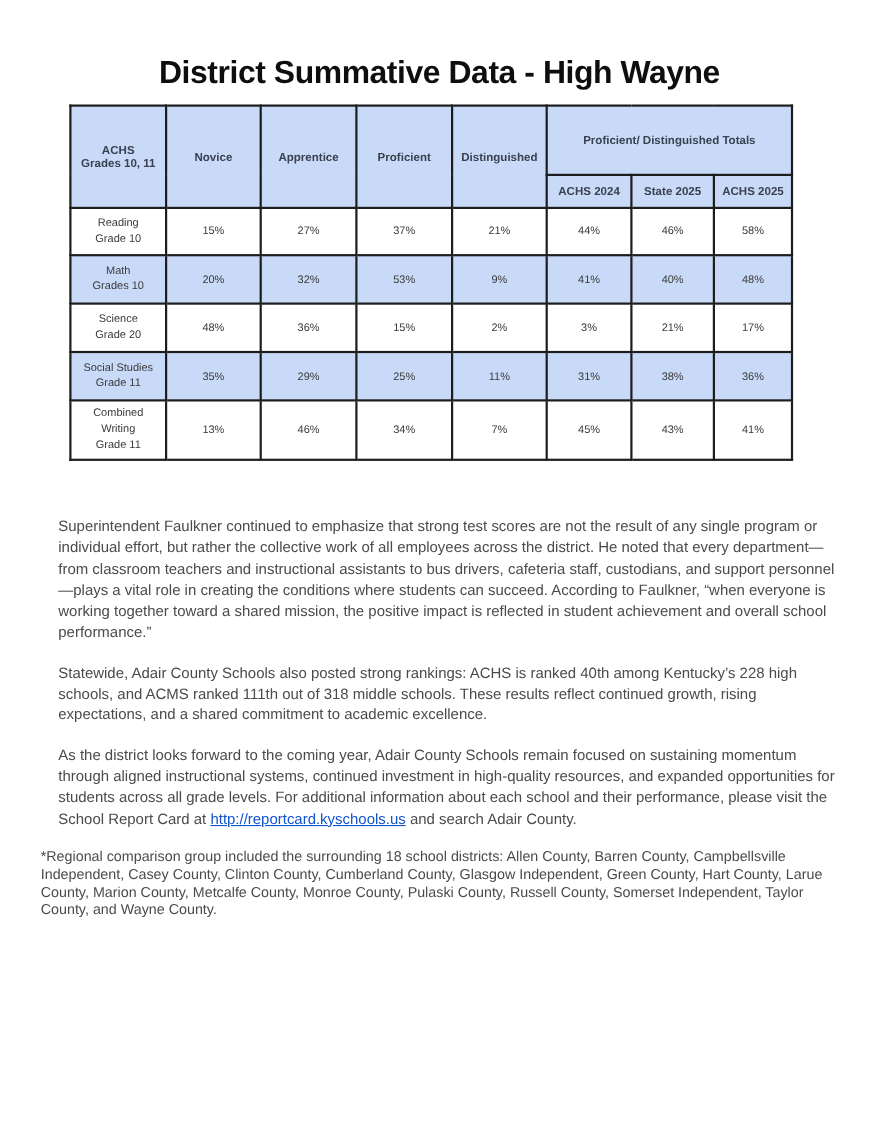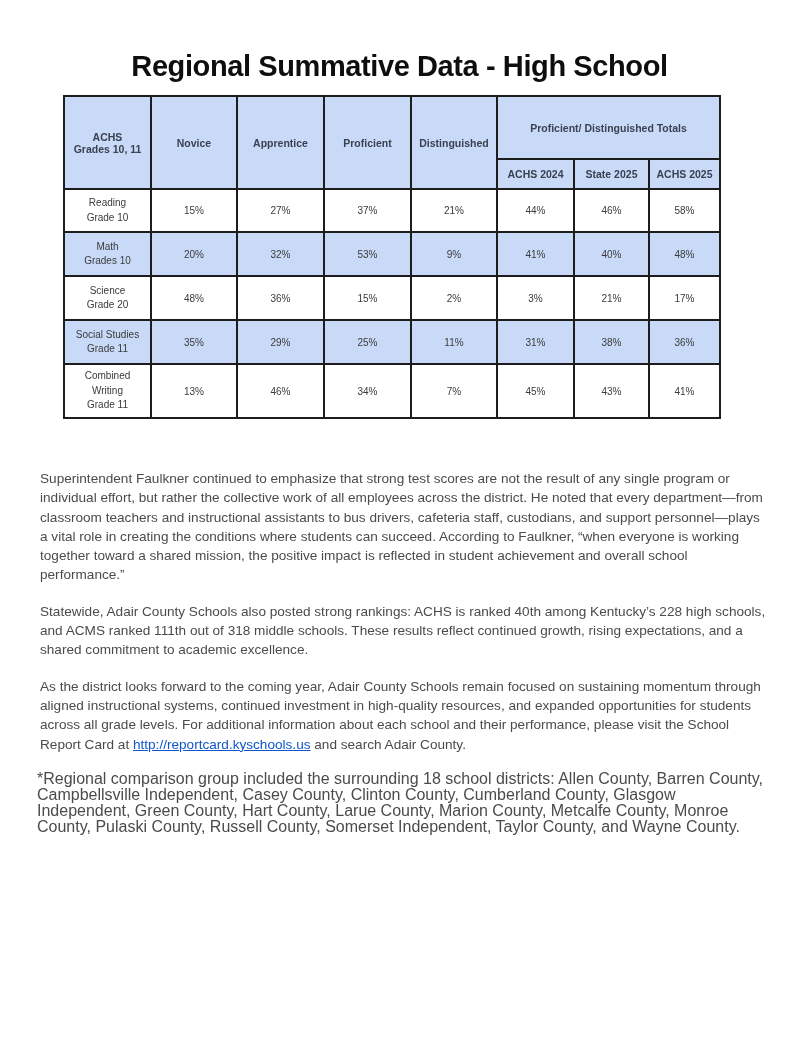--- a/index.html
+++ b/index.html
@@ -52,34 +52,34 @@
   tr.r1{height:43px;}
   tr.r2{height:44px;}
   tr.r3{height:44px;}
   tr.r4{height:44px;}
   tr.r5{height:54px;padding-left:19px;}
   .bodytext{
     position:absolute;left:37px;top:469px;width:731px;
     font-size:13.6px;line-height:19.3px;
     color:var(--body-text);
   }
-  .bodytext p{margin:0 0 17px 3px;}
+  .bodytext p{margin:0 0 17px 16px;}
   .bodytext a{color:var(--link);text-decoration:underline;cursor:pointer;}
   .footnote{
     margin-top:3px;
-    font-size:16px;line-height:16px;
+    font-size:13px;line-height:16px;
     color:var(--body-text);
   }
 </style>
 </head>
 <body>
 
 <div class="page">
 
-  <div class="title">Regional Summative Data - High School</div>
+  <div class="title">District Summative Data - High Wayne</div>
 
   <div class="table-wrap">
     <table class="summative">
       <colgroup>
         <col style="width:87px">
           <col style="width:86px">
           <col style="width:87px">
         <col style="width:87px">
           <col style="width:86px">
           <col style="width:77px">

